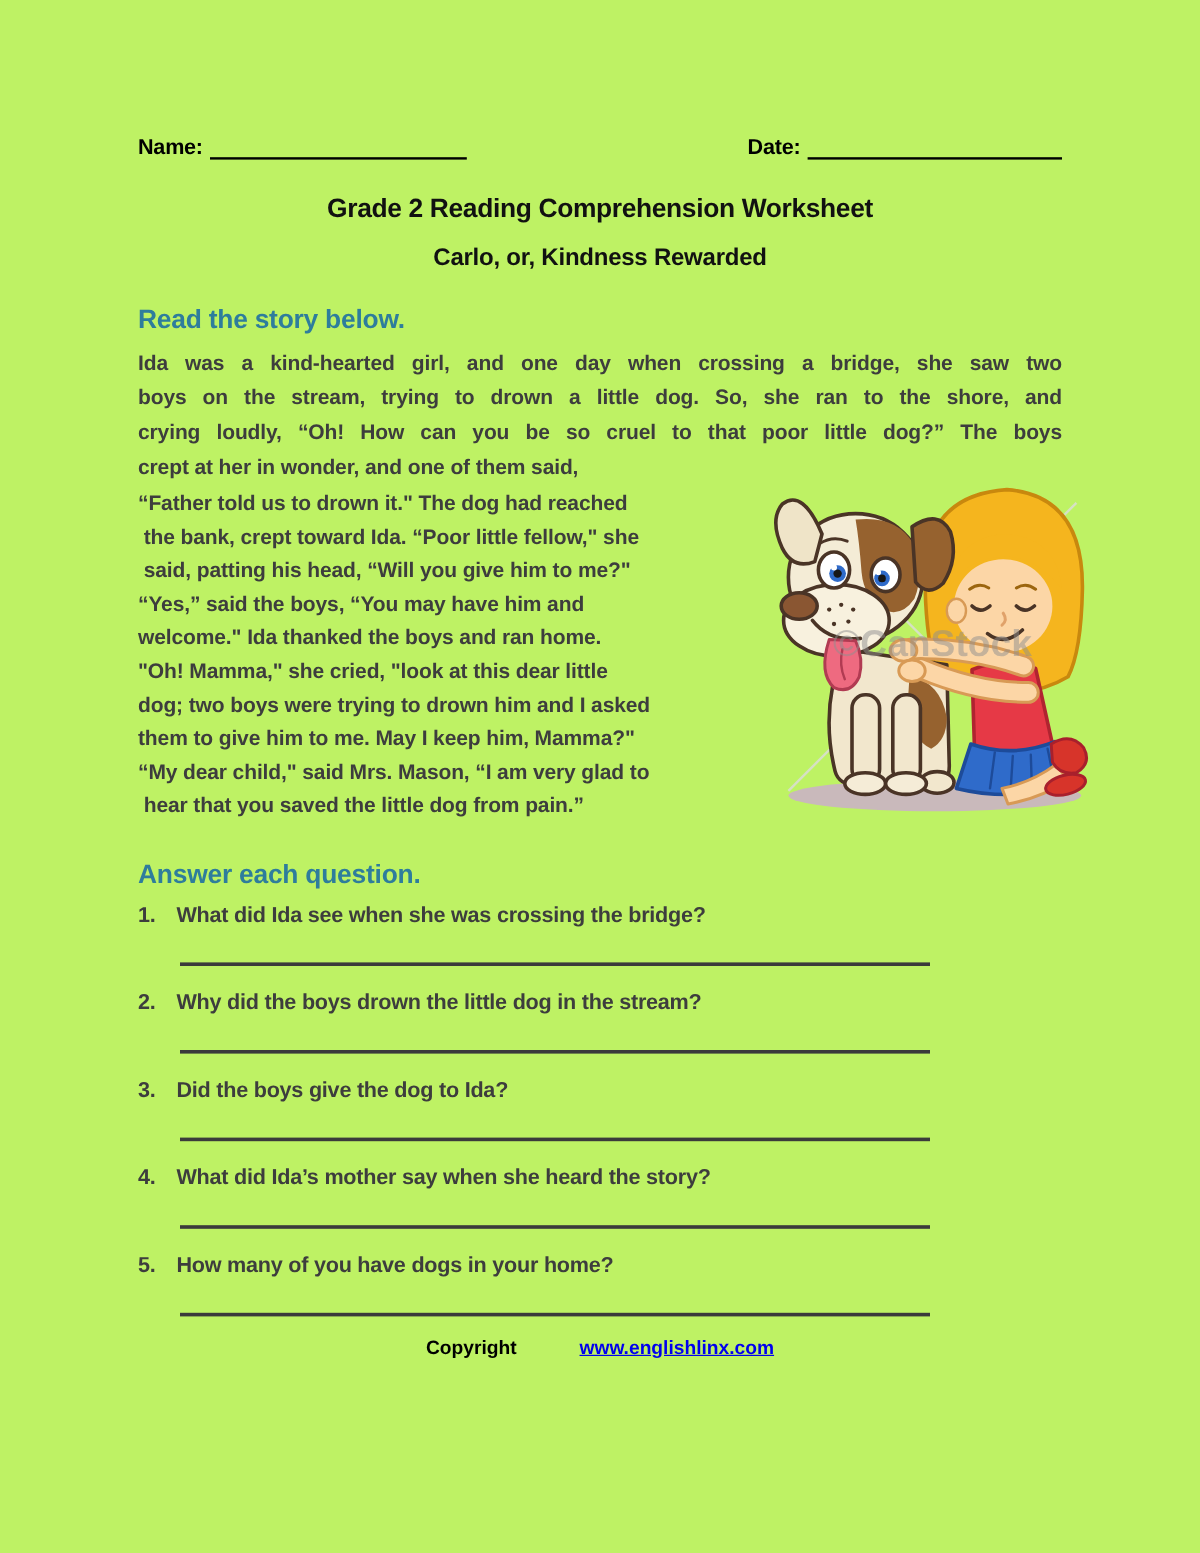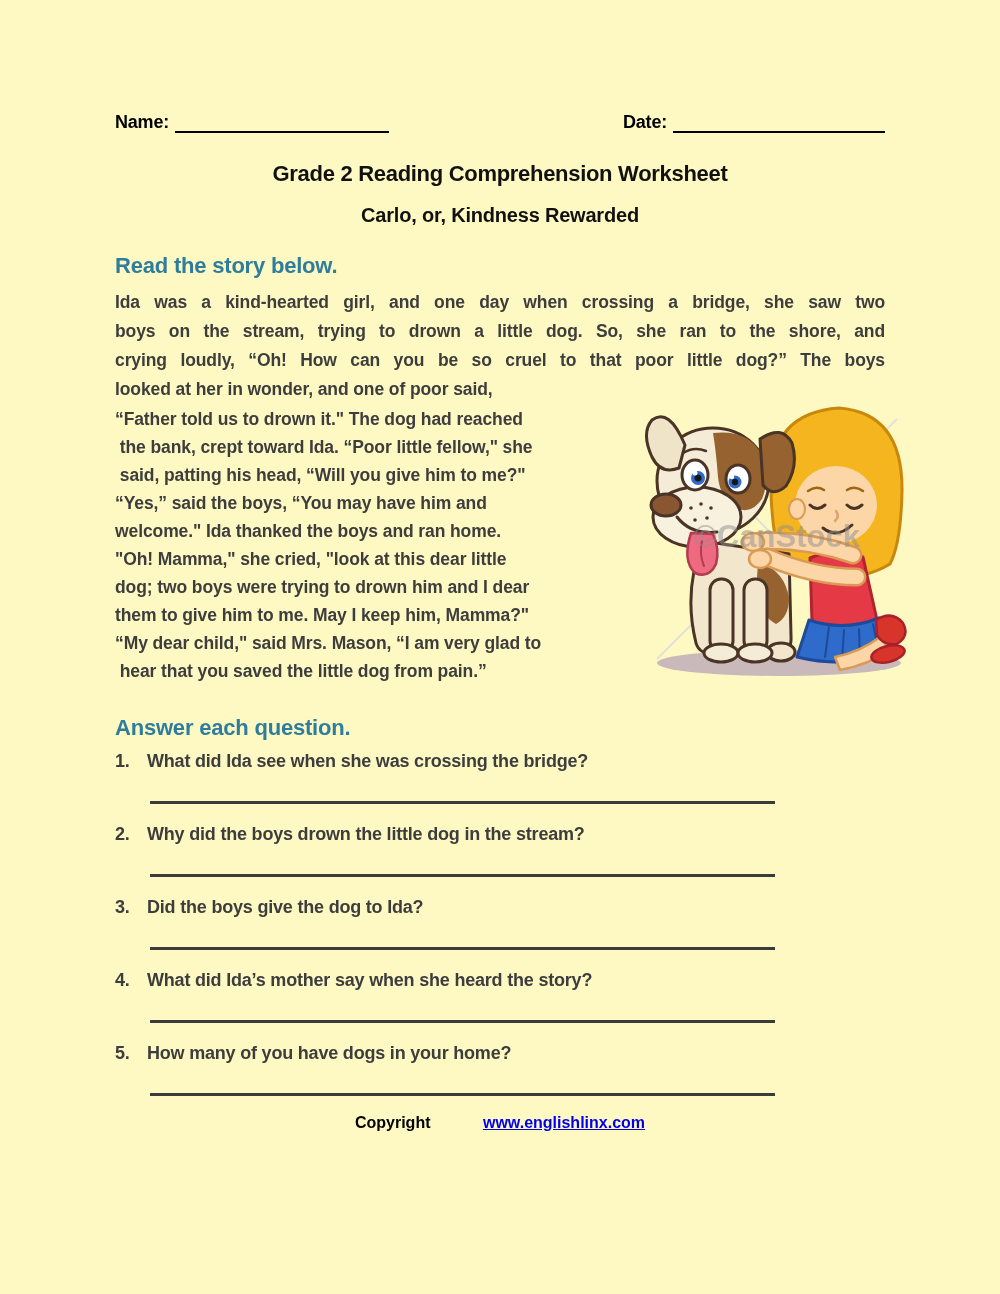--- a/index.html
+++ b/index.html
@@ -1,21 +1,21 @@
 <!DOCTYPE html>
 <html><head>
 <meta charset="utf-8">
 <style>
   * { margin: 0; padding: 0; box-sizing: border-box; }
   html, body { background: #ffffff; }
   .page {
     position: relative;
     width: 1000px;
     height: 1294px;
-    background: #fef9c3;
+    background: #bef264;
     font-family: "Liberation Sans", "DejaVu Sans", sans-serif;
     font-weight: bold;
     color: #3d3d3d;
     overflow: hidden;
   }
   .content {
     position: absolute;
     left: 115px;
     top: 112px;
     width: 770px;
@@ -114,32 +114,32 @@
 
     <div class="title">Grade 2 Reading Comprehension Worksheet</div>
     <div class="subtitle">Carlo, or, Kindness Rewarded</div>
 
     <div class="section-label">Read the story below.</div>
 
     <div class="story-full">
       <div class="story-line justified">Ida was a kind-hearted girl, and one day when crossing a bridge, she saw two</div>
       <div class="story-line justified">boys on the stream, trying to drown a little dog. So, she ran to the shore, and</div>
       <div class="story-line justified">crying loudly, “Oh! How can you be so cruel to that poor little dog?” The boys</div>
-      <div class="story-line">looked at her in wonder, and one of poor said,</div>
+      <div class="story-line">crept at her in wonder, and one of them said,</div>
     </div>
 
     <div class="story-wrap">
       <div class="story-col">
         <div class="story-line">“Father told us to drown it." The dog had reached</div>
         <div class="story-line"> the bank, crept toward Ida. “Poor little fellow," she</div>
         <div class="story-line"> said, patting his head, “Will you give him to me?"</div>
         <div class="story-line">“Yes,” said the boys, “You may have him and</div>
         <div class="story-line">welcome." Ida thanked the boys and ran home.</div>
         <div class="story-line">"Oh! Mamma," she cried, "look at this dear little</div>
-        <div class="story-line">dog; two boys were trying to drown him and I dear</div>
+        <div class="story-line">dog; two boys were trying to drown him and I asked</div>
         <div class="story-line">them to give him to me. May I keep him, Mamma?"</div>
         <div class="story-line">“My dear child," said Mrs. Mason, “I am very glad to</div>
         <div class="story-line"> hear that you saved the little dog from pain.”</div>
       </div>
 
       <div class="illustration-box">
         <svg viewBox="0 0 272 290" width="272" height="290">
 
           <g stroke="#dcdcdc" stroke-width="2" opacity="0.8">
             <line x1="18" y1="28" x2="258" y2="268"></line>

